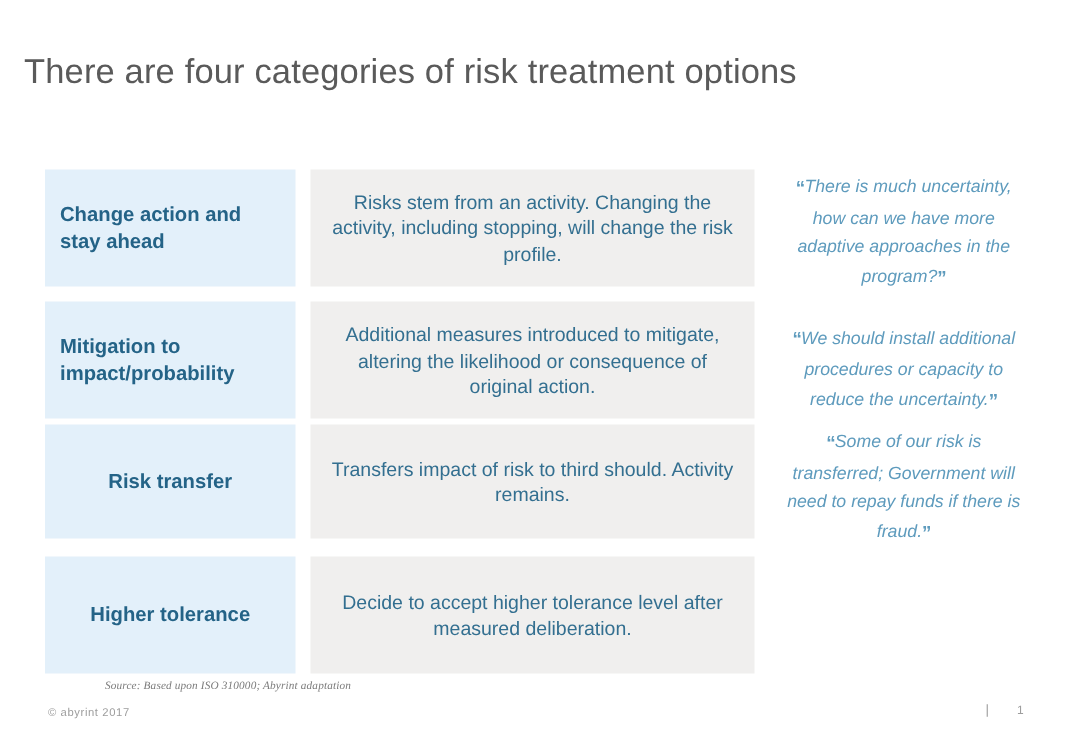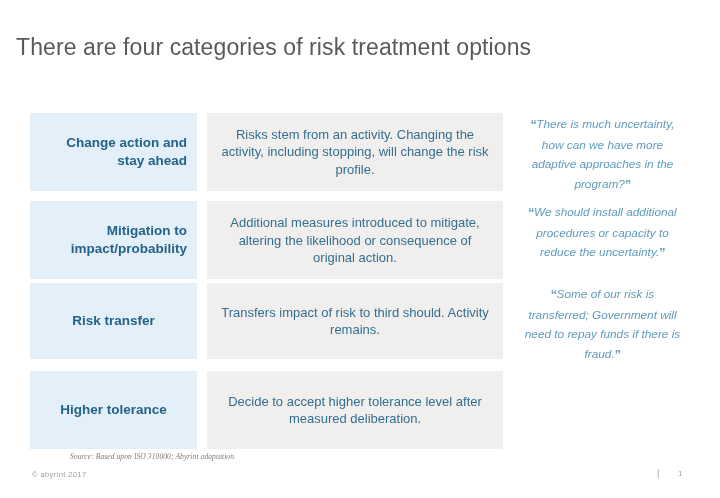--- a/index.html
+++ b/index.html
@@ -40,21 +40,21 @@
     margin-bottom: 4px;
   }
   .row:last-child { margin-bottom: 0; }
 
   .cat-cell {
     width: 167px;
     background: #e3f0fa;
     display: flex;
     align-items: center;
     justify-content: center;
-    text-align: right;
+    text-align: left;
     color: #246387;
     font-weight: bold;
     font-size: 13.5px;
     line-height: 1.35;
     padding: 4px 10px;
     box-sizing: border-box;
   }
 
   .desc-cell {
     width: 296px;
@@ -69,21 +69,21 @@
     line-height: 1.32;
     padding: 5px 10px;
     box-sizing: border-box;
   }
 
   .quote-cell {
     flex: 1;
     margin-left: 14px;
     background: #ffffff;
     display: flex;
-    align-items: flex-start;
+    align-items: flex-end;
     justify-content: center;
     text-align: center;
     color: #5e9bbd;
     font-style: italic;
     font-size: 11.8px;
     line-height: 1.65;
     padding: 2px 4px 2px 2px;
     box-sizing: border-box;
   }
   .quote-cell .qm {

